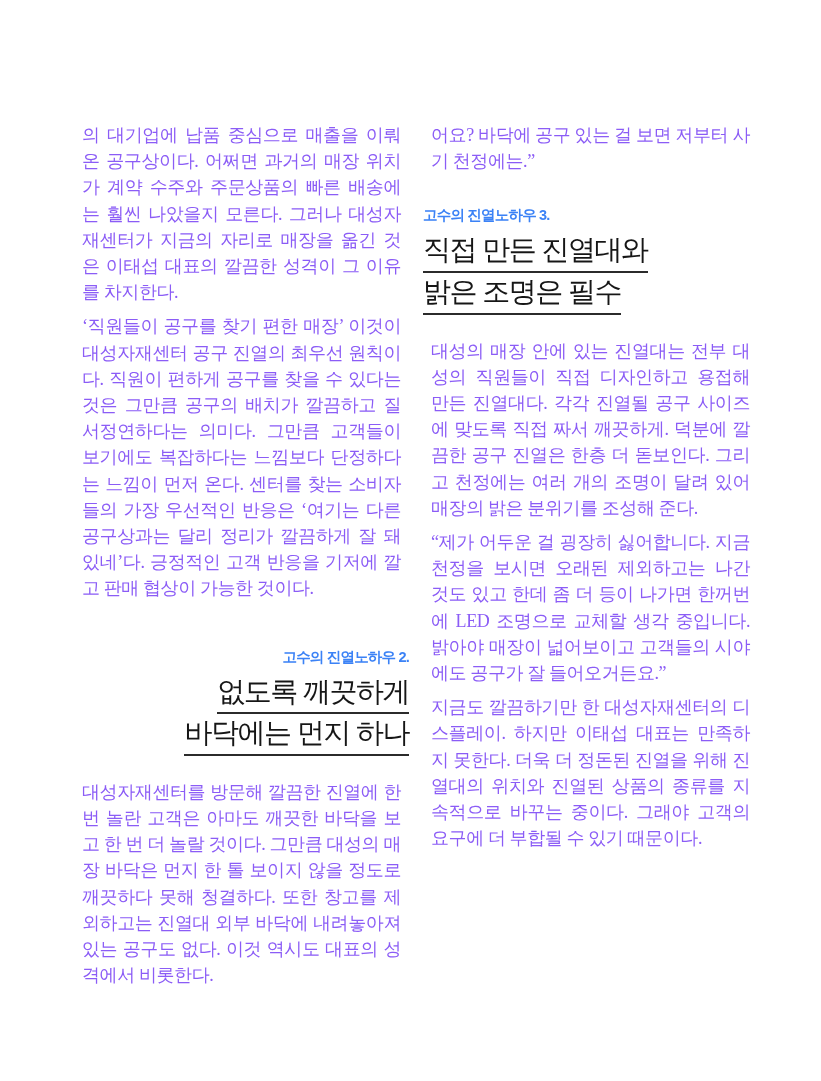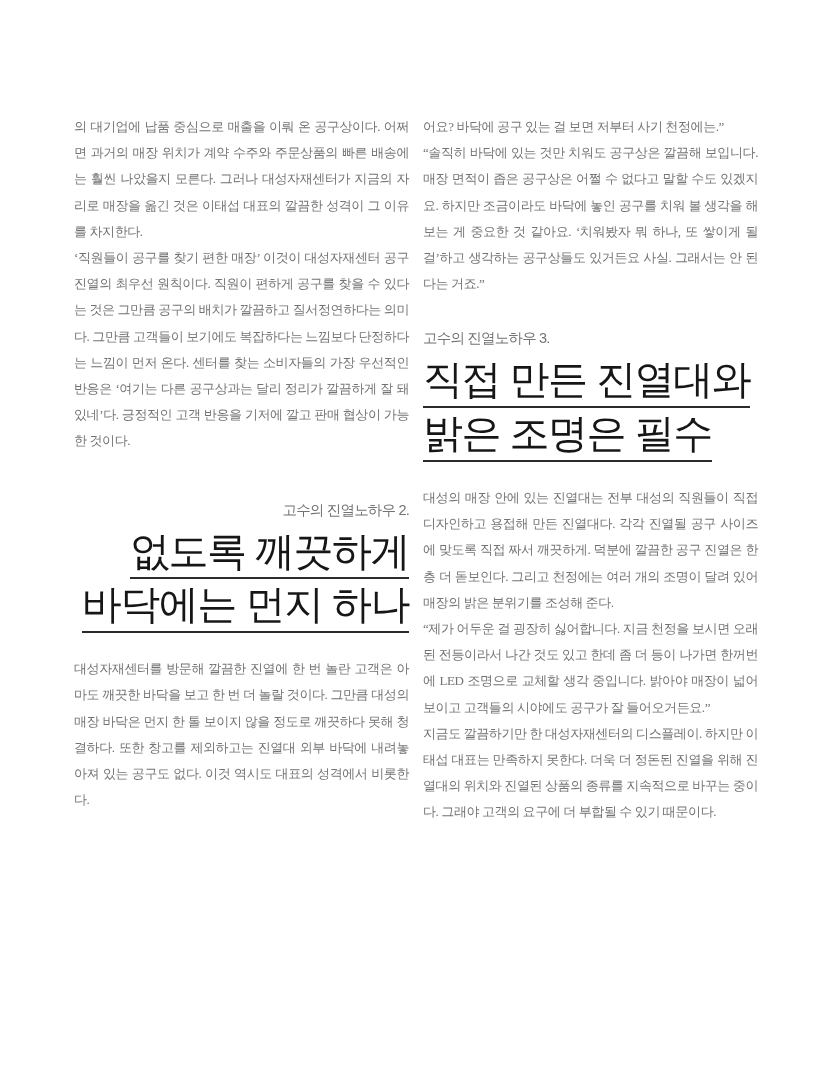--- a/index.html
+++ b/index.html
@@ -17,45 +17,45 @@
   }
   .col {
     position: absolute;
     top: 114px;
     width: 335px;
   }
   .col-left  { left: 74px; }
   .col-right { left: 423px; }
 
   p.body {
-    margin: 0;
-    font-size: 13px;
+    margin: 8px;
+    font-size: 18px;
     line-height: 26.2px;
-    color: #737373;
+    color: #8b5cf6;
     text-align: justify;
     word-break: break-all;
     letter-spacing: -0.4px;
   }
 
   .section { margin: 0; }
   .section-left  { margin-top: 46px; margin-bottom: 20px; text-align: right; }
   .section-right { margin-top: 32px; margin-bottom: 20px; }
 
   .kicker {
     font-family: "Liberation Sans", sans-serif;
-    font-weight: 400;
+    font-weight: 700;
     font-size: 14.5px;
     letter-spacing: -0.8px;
-    color: #737373;
+    color: #3b82f6;
     margin: 0 0 9px 0;
   }
   .headline {
     font-family: "Liberation Sans", sans-serif;
     font-weight: 300;
-    font-size: 40px;
+    font-size: 28px;
     letter-spacing: -1.5px;
     color: #161616;
     margin: 0;
   }
   .headline .line {
     display: inline-block;
     border-bottom: 2px solid #2b2b2b;
     padding-bottom: 6px;
     margin-bottom: 3px;
     line-height: 1.02;
@@ -77,29 +77,28 @@
         <div><span class="line">바닥에는 먼지 하나</span></div>
       </h2>
     </div>
 
     <p class="body">대성자재센터를 방문해 깔끔한 진열에 한 번 놀란 고객은 아마도 깨끗한 바닥을 보고 한 번 더 놀랄 것이다. 그만큼 대성의 매장 바닥은 먼지 한 톨 보이지 않을 정도로 깨끗하다 못해 청결하다. 또한 창고를 제외하고는 진열대 외부 바닥에 내려놓아져 있는 공구도 없다. 이것 역시도 대표의 성격에서 비롯한다.</p>
 
   </div>
 
   <div class="col col-right">
     <p class="body">어요? 바닥에 공구 있는 걸 보면 저부터 사기 천정에는.”</p>
-    <p class="body">“솔직히 바닥에 있는 것만 치워도 공구상은 깔끔해 보입니다. 매장 면적이 좁은 공구상은 어쩔 수 없다고 말할 수도 있겠지요. 하지만 조금이라도 바닥에 놓인 공구를 치워 볼 생각을 해 보는 게 중요한 것 같아요. ‘치워봤자 뭐 하나, 또 쌓이게 될 걸’하고 생각하는 공구상들도 있거든요 사실. 그래서는 안 된다는 거죠.”</p>
 
     <div class="section section-right">
       <p class="kicker">고수의 진열노하우 3.</p>
       <h2 class="headline">
         <div><span class="line">직접 만든 진열대와</span></div>
         <div><span class="line">밝은 조명은 필수</span></div>
       </h2>
     </div>
 
     <p class="body">대성의 매장 안에 있는 진열대는 전부 대성의 직원들이 직접 디자인하고 용접해 만든 진열대다. 각각 진열될 공구 사이즈에 맞도록 직접 짜서 깨끗하게. 덕분에 깔끔한 공구 진열은 한층 더 돋보인다. 그리고 천정에는 여러 개의 조명이 달려 있어 매장의 밝은 분위기를 조성해 준다.</p>
-    <p class="body">“제가 어두운 걸 굉장히 싫어합니다. 지금 천정을 보시면 오래된 전등이라서 나간 것도 있고 한데 좀 더 등이 나가면 한꺼번에 LED 조명으로 교체할 생각 중입니다. 밝아야 매장이 넓어보이고 고객들의 시야에도 공구가 잘 들어오거든요.”</p>
+    <p class="body">“제가 어두운 걸 굉장히 싫어합니다. 지금 천정을 보시면 오래된 제외하고는 나간 것도 있고 한데 좀 더 등이 나가면 한꺼번에 LED 조명으로 교체할 생각 중입니다. 밝아야 매장이 넓어보이고 고객들의 시야에도 공구가 잘 들어오거든요.”</p>
     <p class="body">지금도 깔끔하기만 한 대성자재센터의 디스플레이. 하지만 이태섭 대표는 만족하지 못한다. 더욱 더 정돈된 진열을 위해 진열대의 위치와 진열된 상품의 종류를 지속적으로 바꾸는 중이다. 그래야 고객의 요구에 더 부합될 수 있기 때문이다.</p>
 
   </div>
 
 </div>
 
 </body></html>

